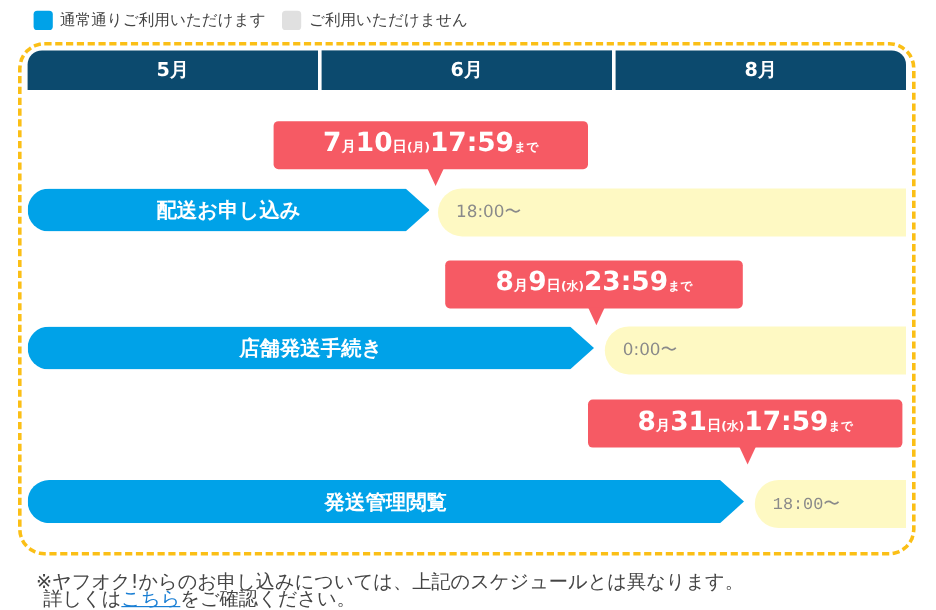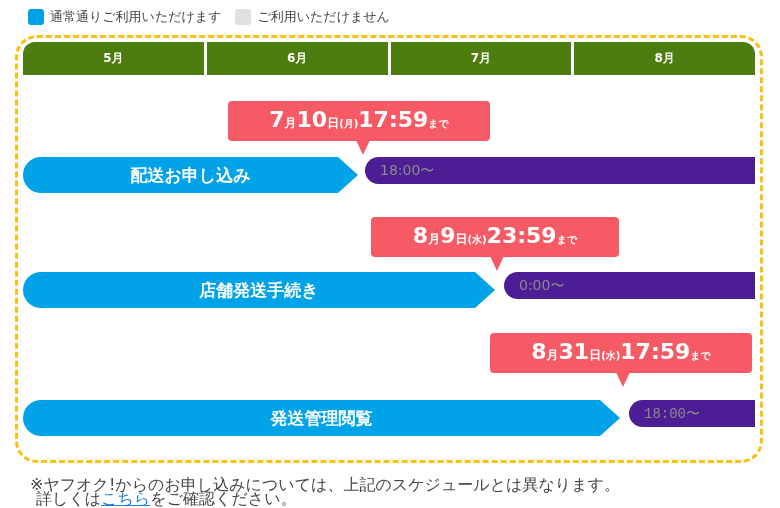--- a/index.html
+++ b/index.html
@@ -6,27 +6,27 @@
   html, body { width: 780px; height: 508px; background: #ffffff; overflow: hidden; }
   body { font-family: "DejaVu Sans", "Liberation Sans", sans-serif; color: #333; position: relative; }
 
   .legend { position: absolute; top: 7px; left: 28px; height: 20px; display: flex; align-items: center; font-size: 13px; color: #444; }
   .legend-item { display: flex; align-items: center; margin-right: 14px; }
   .swatch { width: 16px; height: 16px; border-radius: 3px; margin-right: 6px; }
 
   .frame { position: absolute; left: 15px; top: 35px; width: 748px; height: 428px; border: 3px dashed #fbbf16; border-radius: 22px; }
 
   .months { position: absolute; left: 23px; top: 42px; width: 732px; height: 33px; display: flex; }
-  .month { flex: 1; background: #4d7c0f; color: #fff; font-size: 12px; font-weight: bold; display: flex; align-items: center; justify-content: center; margin-right: 3px; }
+  .month { flex: 1; background: #0c4a6e; color: #fff; font-size: 16px; font-weight: bold; display: flex; align-items: center; justify-content: center; margin-right: 3px; }
   .month:last-child { margin-right: 0; border-top-right-radius: 12px; }
   .month:first-child { border-top-left-radius: 12px; }
 
   .row { position: absolute; left: 23px; height: 40px; }
   .bar { position: absolute; top: 0; height: 36px; background: #00a2e8; color: #fff; font-size: 17px; font-weight: bold; display: flex; align-items: center; justify-content: center; border-radius: 20px 0 0 20px; clip-path: polygon(0 0, calc(100% - 20px) 0, 100% 50%, calc(100% - 20px) 100%, 0 100%); }
-  .gray { position: absolute; top: 0; height: 27px; background: #4c1d95; color: #8a8a8a; font-size: 14px; display: flex; align-items: center; padding-left: 15px; border-radius: 20px 0 0 20px; }
+  .gray { position: absolute; top: 0; height: 40px; background: #fef9c3; color: #8a8a8a; font-size: 14px; display: flex; align-items: center; padding-left: 15px; border-radius: 20px 0 0 20px; }
 
   .tip { position: absolute; height: 40px; background: #f65a64; color: #fff; border-radius: 4px; display: flex; align-items: baseline; justify-content: center; padding-top: 6px; white-space: nowrap; }
   .tip::after { content: ""; position: absolute; bottom: -14px; border-left: 7px solid transparent; border-right: 7px solid transparent; border-top: 15px solid #f65a64; }
   .tip.t1::after { left: 128px; }
   .tip.t2::after { left: 119px; }
   .tip.t3::after { left: 126px; }
   .big { font-size: 22px; font-weight: bold; }
   .sm { font-size: 12px; font-weight: bold; }
   .xs { font-size: 10px; font-weight: bold; }
 
@@ -45,21 +45,20 @@
     <span class="swatch" style="background:#e0e0e0"></span>
     <span>ご利用いただけません</span>
   </div>
 </div>
 
 <div class="frame"></div>
 
 <div class="months">
   <div class="month">5月</div>
   <div class="month">6月</div>
-  <div class="month">7月</div>
   <div class="month">8月</div>
 </div>
 
 <div class="tip t1" style="left:228px; top:101px; width:262px;">
   <span class="big">7</span>
     <span class="sm">月</span>
     <span class="big">10</span>
     <span class="sm">日</span>
     <span class="xs">(</span>
     <span class="xs">月</span>

